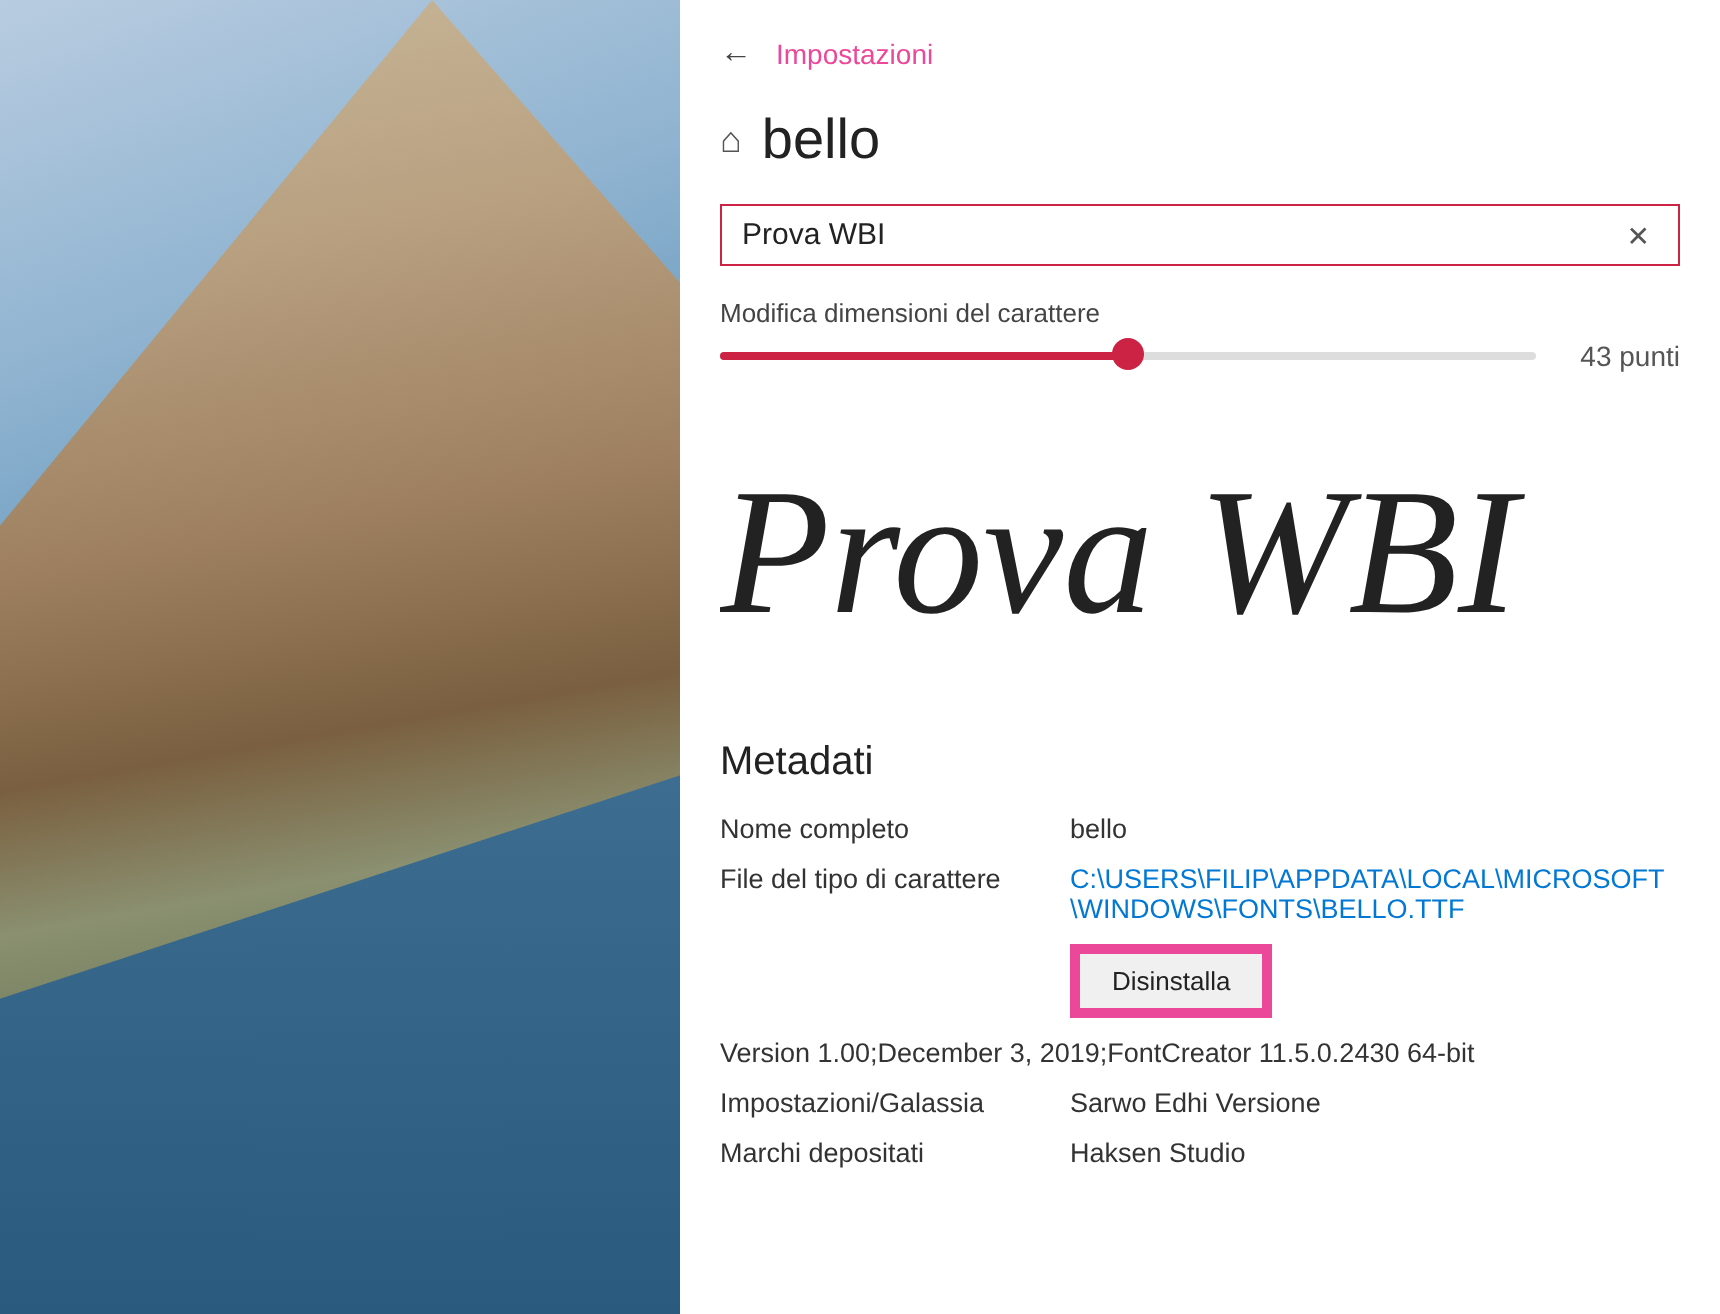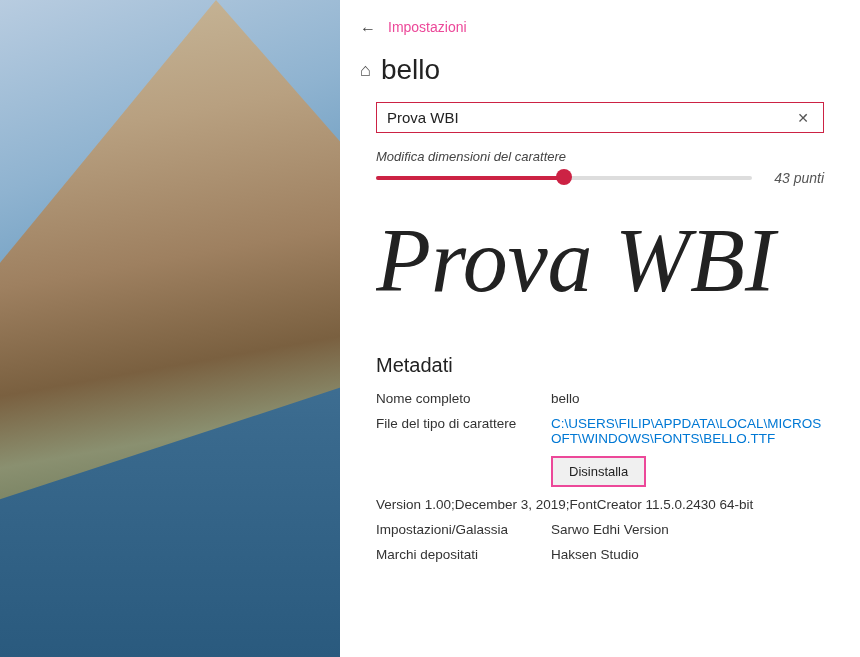--- a/index.html
+++ b/index.html
@@ -119,21 +119,21 @@
     }
 
     .page-title {
       font-size: 28px;
       font-weight: 300;
       color: #222;
     }
 
     
     .content {
-      padding: 0 36px;
+      padding: 0 20px;
     }
 
     
     .preview-input-wrap {
       border: 1.5px solid #cc2244;
       padding: 6px 10px;
       display: flex;
       align-items: center;
       margin-bottom: 16px;
     }
@@ -149,21 +149,21 @@
 
     .clear-btn {
       cursor: pointer;
       color: #555;
       font-size: 14px;
       padding: 0 4px;
     }
 
     
     .slider-section {
-      font-style: italic;
+      margin-bottom: 16px;
     }
 
     .slider-label {
       font-size: 13px;
       color: #444;
       margin-bottom: 6px;
     }
 
     .slider-row {
       display: flex;
@@ -272,21 +272,21 @@
       color: #0078d4;
     }
 
     
     .uninstall-row {
       margin: 10px 0 10px 175px;
     }
 
     .uninstall-btn {
       background: #f0f0f0;
-      border: 2px solid #ec4899;
+      border: 5px solid #ec4899;
       padding: 6px 16px;
       font-size: 13px;
       cursor: pointer;
       color: #222;
     }
   </style>
 </head>
 <body>
 
 <div class="bg"></div>
@@ -345,21 +345,21 @@
         <div class="uninstall-row">
           <button class="uninstall-btn">Disinstalla</button>
         </div>
 
         <div class="metadata-row">
           <span class="metadata-value">Version 1.00;December 3, 2019;FontCreator 11.5.0.2430 64-bit</span>
         </div>
 
         <div class="metadata-row">
           <span class="metadata-key">Impostazioni/Galassia</span>
-          <span class="metadata-value">Sarwo Edhi Version</span>
+          <span class="metadata-value">Sarwo Edhi Versione</span>
         </div>
 
 
         <div class="metadata-row">
           <span class="metadata-key">Marchi depositati</span>
           <span class="metadata-value">Haksen Studio</span>
         </div>
 
       </div>
     </div>

